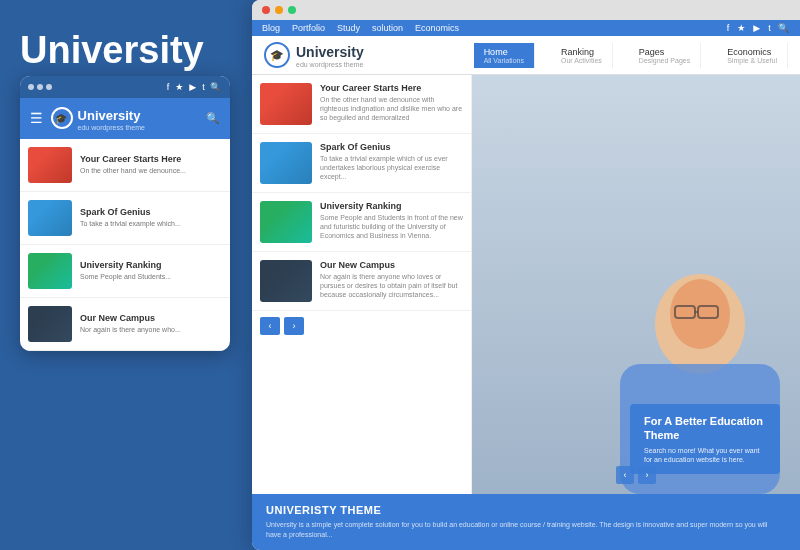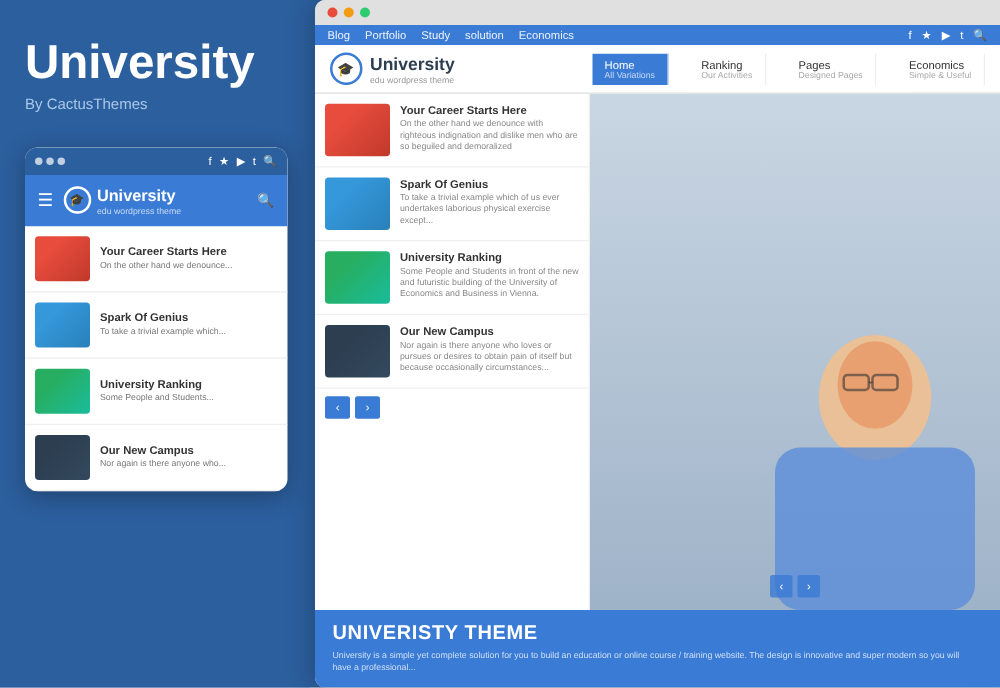--- a/index.html
+++ b/index.html
@@ -387,21 +387,21 @@
       background: #3a7bd5;
       padding: 10px 14px;
       display: flex;
       gap: 0;
     }
     .footer-col {
       flex: 1;
       padding-right: 14px;
     }
     .footer-col-title {
-      font-size: 16px;
+      font-size: 11px;
       font-weight: 700;
       color: #fff;
       text-transform: uppercase;
       letter-spacing: 0.5px;
       margin-bottom: 4px;
     }
     .footer-col-text {
       font-size: 7px;
       color: rgba(255,255,255,0.75);
       line-height: 1.4;
@@ -424,21 +424,20 @@
       background: linear-gradient(135deg, #2c3e50 30%, #34495e 100%);
       display: flex; align-items: center; justify-content: center;
     }
   </style>
 </head>
 <body>
 
 <div class="left-panel">
   <div>
     <div class="left-title">University</div>
-    <div class="left-by">By CactusThemes</div>
   </div>
 
   <div class="mobile-mockup">
 
     <div class="mobile-top-bar">
       <div class="mobile-dots">
         <div class="mobile-dot"></div>
         <div class="mobile-dot"></div>
         <div class="mobile-dot"></div>
       </div>
@@ -597,20 +596,24 @@
               <ellipse cx="160" cy="70" rx="30" ry="35" fill="#e8a070"></ellipse>
 
               <rect x="135" y="62" width="20" height="12" rx="3" fill="none" stroke="#333" stroke-width="2" opacity="0.6"></rect>
               <rect x="158" y="62" width="20" height="12" rx="3" fill="none" stroke="#333" stroke-width="2" opacity="0.6"></rect>
               <line x1="155" y1="68" x2="158" y2="68" stroke="#333" stroke-width="1.5" opacity="0.6"></line>
             </svg>
 
             <div style="position:absolute;top:0;left:0;right:0;bottom:0;background:linear-gradient(135deg, #c5d8ea 0%, #9fb5cc 50%, #b8cad8 100%);z-index:-1;"></div>
           </div>
 
+          <div class="hero-cta-box">
+            <div class="hero-cta-title">For A Better Education Theme</div>
+            <div class="hero-cta-text">Search no more! What you ever want for an education website is here.</div>
+          </div>
 
           <div class="hero-nav-arrows">
             <div class="hero-arrow">‹</div>
             <div class="hero-arrow">›</div>
           </div>
         </div>
       </div>
     </div>
 
     <div class="site-footer">

